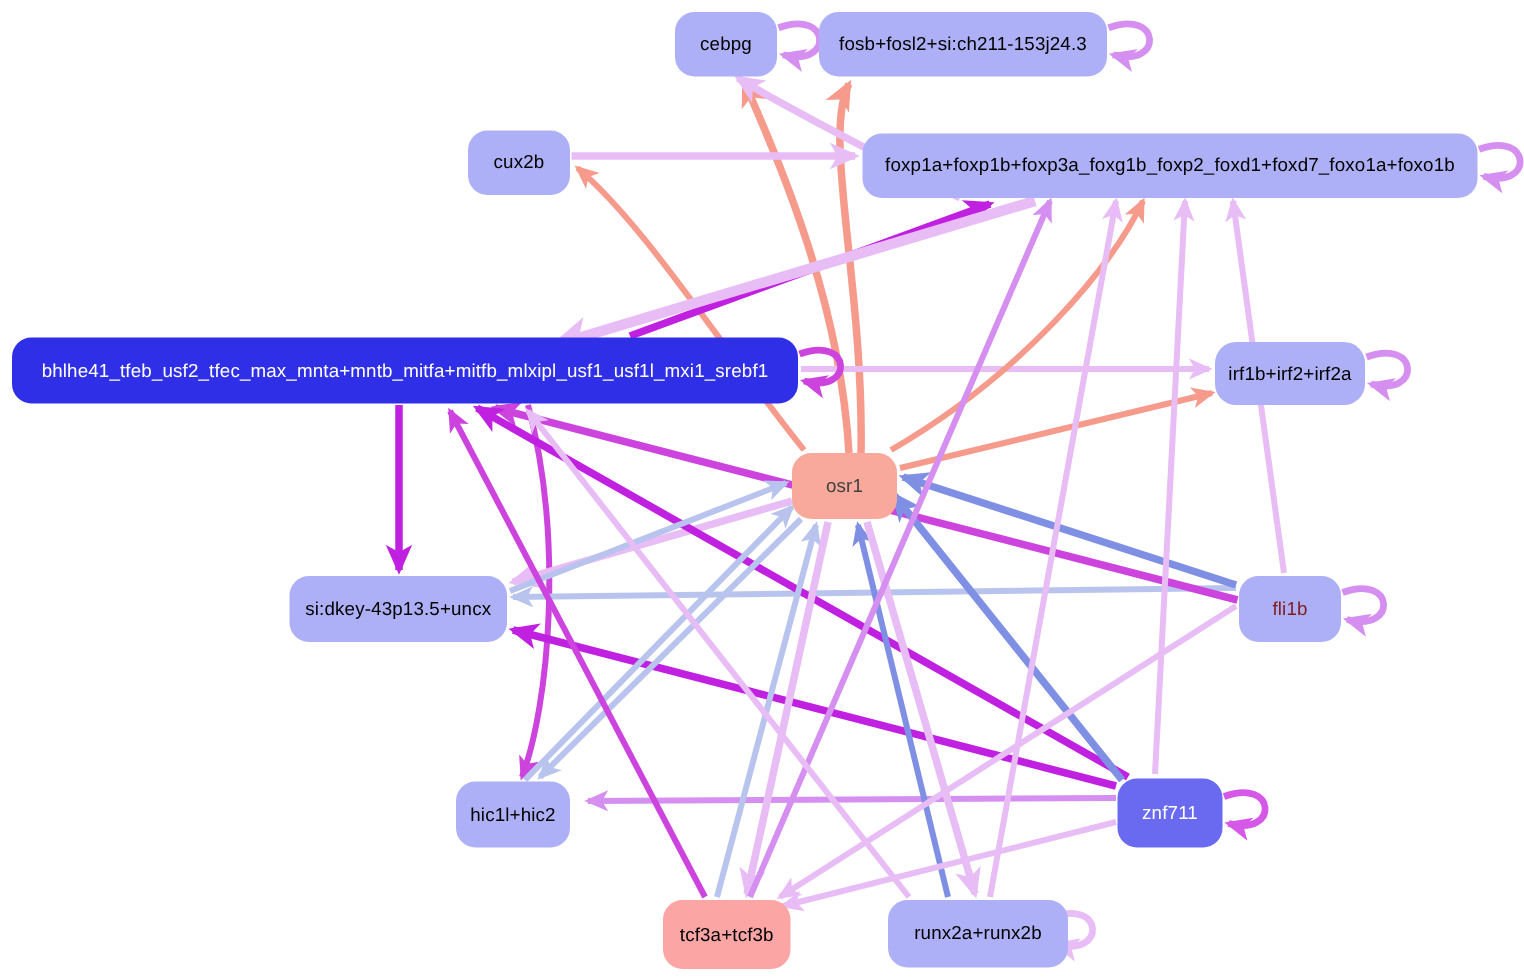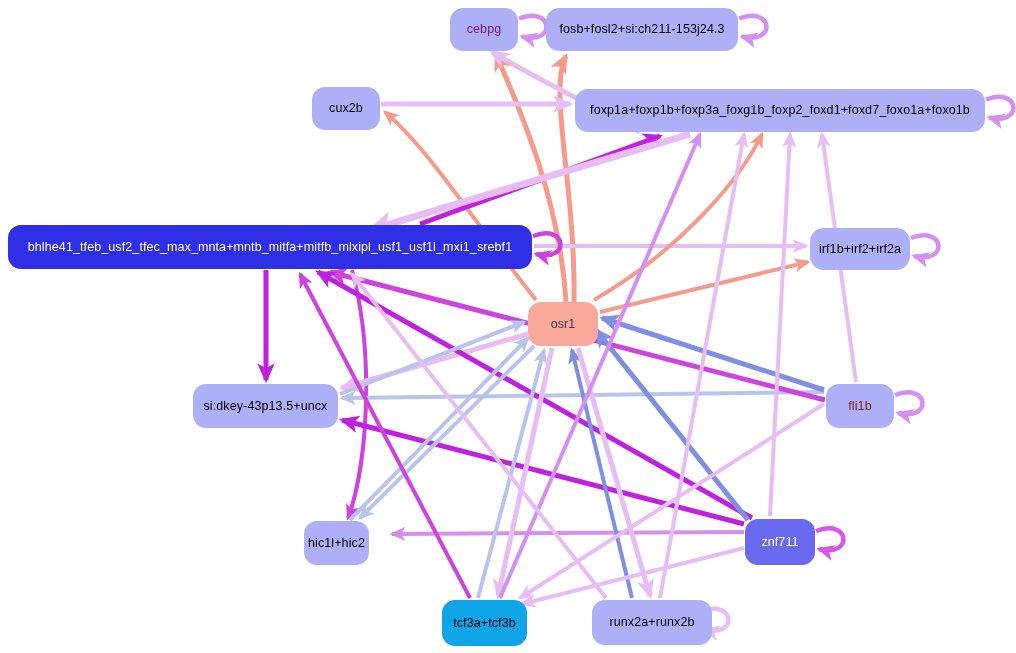--- a/index.html
+++ b/index.html
@@ -113,21 +113,21 @@
       <path d="M 606,598 L 352,274" fill="none" stroke="#e8bdf5" stroke-width="4" stroke-linecap="butt" marker-end="url(#arrow-1)"></path>
       <path d="M 519,18.5 C 554,5.5 556,45.5 522,36.5" fill="none" stroke="#d58ff0" stroke-width="4.5" marker-end="url(#arrow-5)"></path>
       <path d="M 739,18.5 C 774,5.5 776,45.5 742,36.5" fill="none" stroke="#d58ff0" stroke-width="4.5" marker-end="url(#arrow-5)"></path>
       <path d="M 986,99.5 C 1021,86.5 1023,126.5 989,117.5" fill="none" stroke="#d58ff0" stroke-width="4.5" marker-end="url(#arrow-5)"></path>
       <path d="M 533,236 C 568,223 570,263 536,254" fill="none" stroke="#cc44dd" stroke-width="4.5" marker-end="url(#arrow-3)"></path>
       <path d="M 911,238 C 946,225 948,265 914,256" fill="none" stroke="#d58ff0" stroke-width="4.5" marker-end="url(#arrow-5)"></path>
       <path d="M 895,395 C 930,382 932,422 898,413" fill="none" stroke="#d58ff0" stroke-width="4.5" marker-end="url(#arrow-5)"></path>
       <path d="M 816,531 C 851,518 853,558 819,549" fill="none" stroke="#d558e8" stroke-width="4.5" marker-end="url(#arrow-7)"></path>
       <path d="M 701,611.5 C 736,598.5 738,638.5 704,629.5" fill="none" stroke="#e8bdf5" stroke-width="4.5" marker-end="url(#arrow-1)"></path>
     </svg>
-<div class="node" style="left: 450px; top: 8px; width: 68px; height: 43px; background: rgb(174, 176, 247); color: #701a75;">
+<div class="node" style="left: 450px; top: 8px; width: 68px; height: 43px; background: rgb(174, 176, 247); color: #000000;">
       <span class="node-label">cebpg</span>
     </div>
     <div class="node" style="left: 546px; top: 8px; width: 192px; height: 43px; background: rgb(174, 176, 247); color: rgb(0, 0, 0);">
       <span class="node-label">fosb+fosl2+si:ch211-153j24.3</span>
     </div>
     <div class="node" style="left: 312px; top: 87px; width: 68px; height: 43px; background: rgb(174, 176, 247); color: rgb(0, 0, 0);">
       <span class="node-label">cux2b</span>
     </div>
     <div class="node" style="left: 575px; top: 89px; width: 410px; height: 43px; background: rgb(174, 176, 247); color: rgb(0, 0, 0); text-align: center;">
       <span class="node-label">foxp1a+foxp1b+foxp3a_foxg1b_foxp2_foxd1+foxd7_foxo1a+foxo1b</span>
@@ -140,25 +140,25 @@
     </div>
     <div class="node" style="left: 528px; top: 302px; width: 70px; height: 44px; background: rgb(248, 169, 155); color: #404040;">
       <span class="node-label">osr1</span>
     </div>
     <div class="node" style="left: 193px; top: 384px; width: 145px; height: 44px; background: rgb(174, 176, 247); color: rgb(0, 0, 0);">
       <span class="node-label">si:dkey-43p13.5+uncx</span>
     </div>
     <div class="node" style="left: 826px; top: 384px; width: 68px; height: 44px; background: rgb(174, 176, 247); color: #7f1d1d;">
       <span class="node-label">fli1b</span>
     </div>
-    <div class="node" style="left: 304px; top: 521px; width: 65px; height: 44px; background: rgb(174, 176, 247); color: rgb(0, 0, 0);">
+    <div class="node" style="left: 304px; top: 521px; width: 76px; height: 44px; background: rgb(174, 176, 247); color: rgb(0, 0, 0);">
       <span class="node-label">hic1l+hic2</span>
     </div>
     <div class="node" style="left: 745px; top: 519px; width: 70px; height: 46px; background: rgb(106, 106, 240); color: rgb(255, 255, 255); justify-content: center;">
       <span class="node-label">znf711</span>
     </div>
-    <div class="node" style="left: 442px; top: 600px; width: 85px; height: 46px; background: #0ea5e9; color: rgb(0, 0, 0);">
+    <div class="node" style="left: 442px; top: 600px; width: 85px; height: 46px; background: #fca5a5; color: rgb(0, 0, 0);">
       <span class="node-label">tcf3a+tcf3b</span>
     </div>
     <div class="node" style="left: 592px; top: 600px; width: 120px; height: 45px; background: rgb(174, 176, 247); color: rgb(0, 0, 0);">
       <span class="node-label">runx2a+runx2b</span>
     </div>
   </div>
 
 </body></html>

